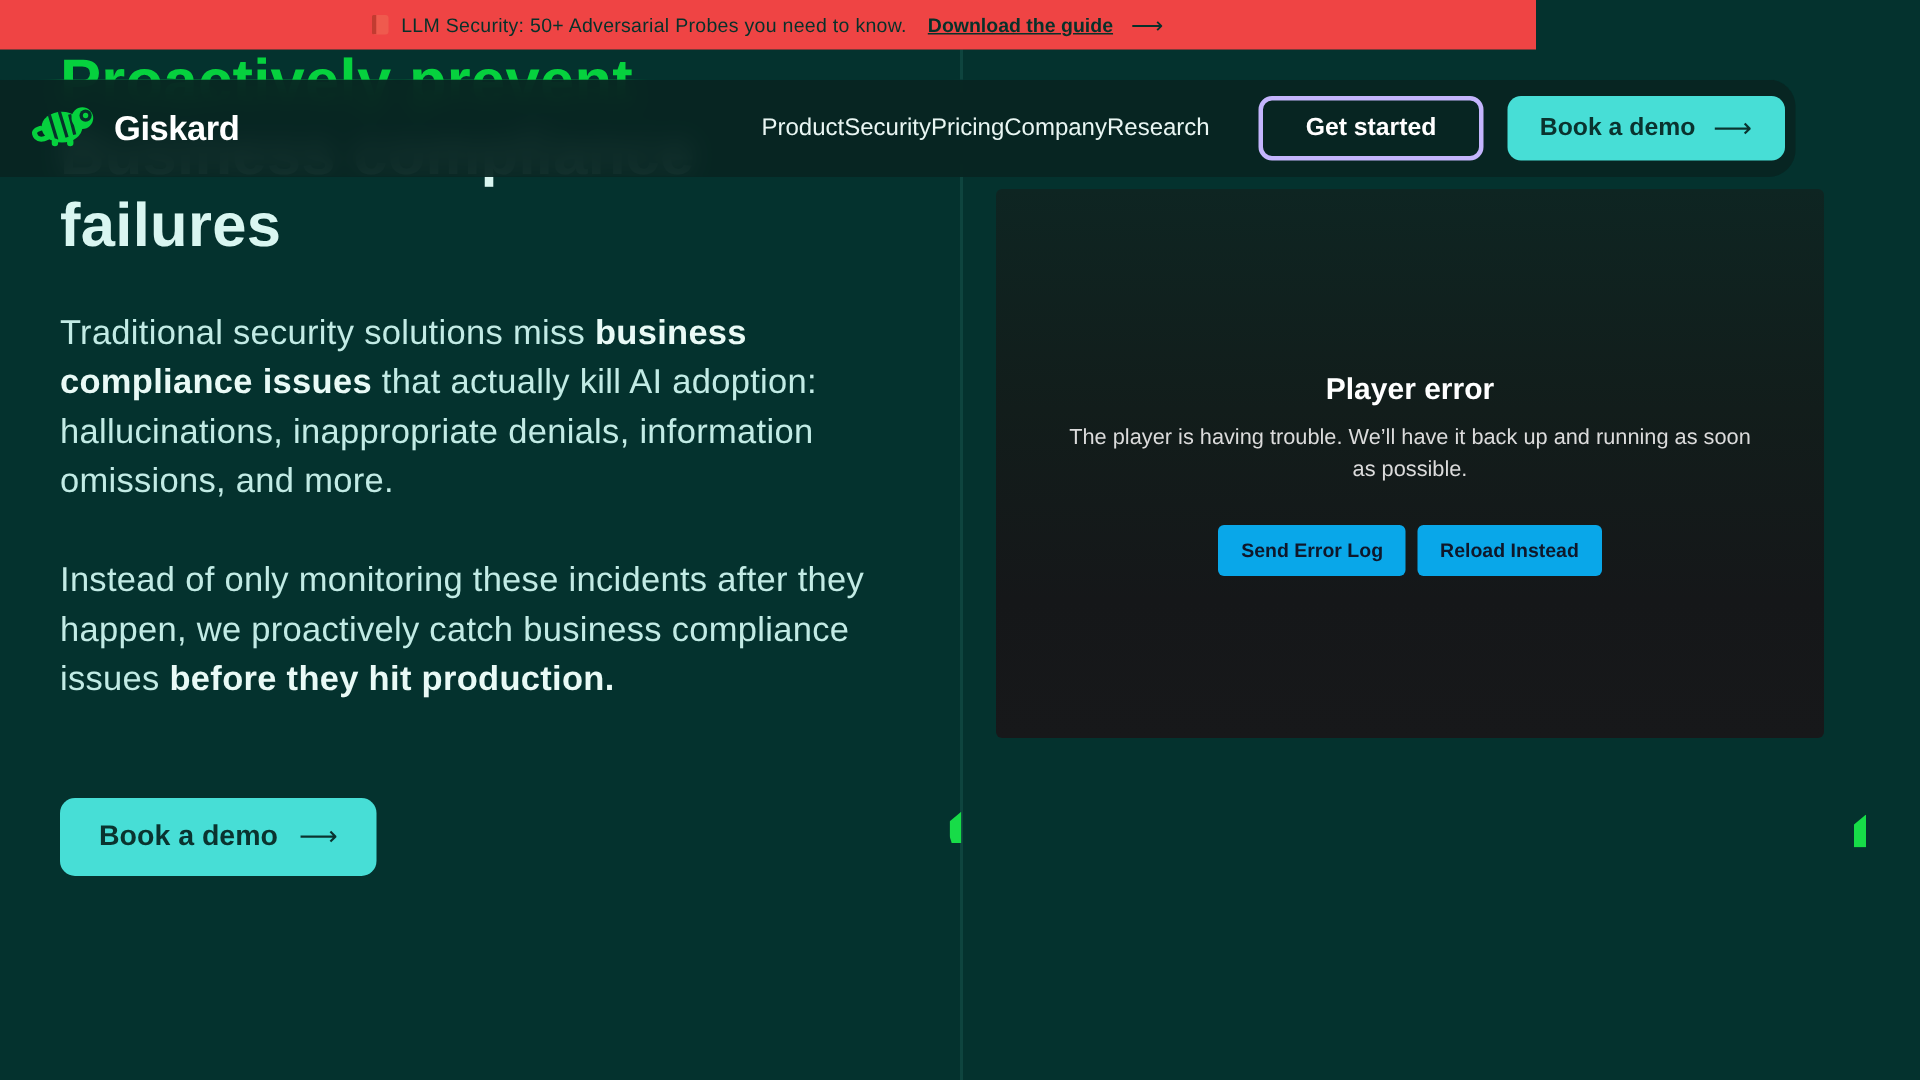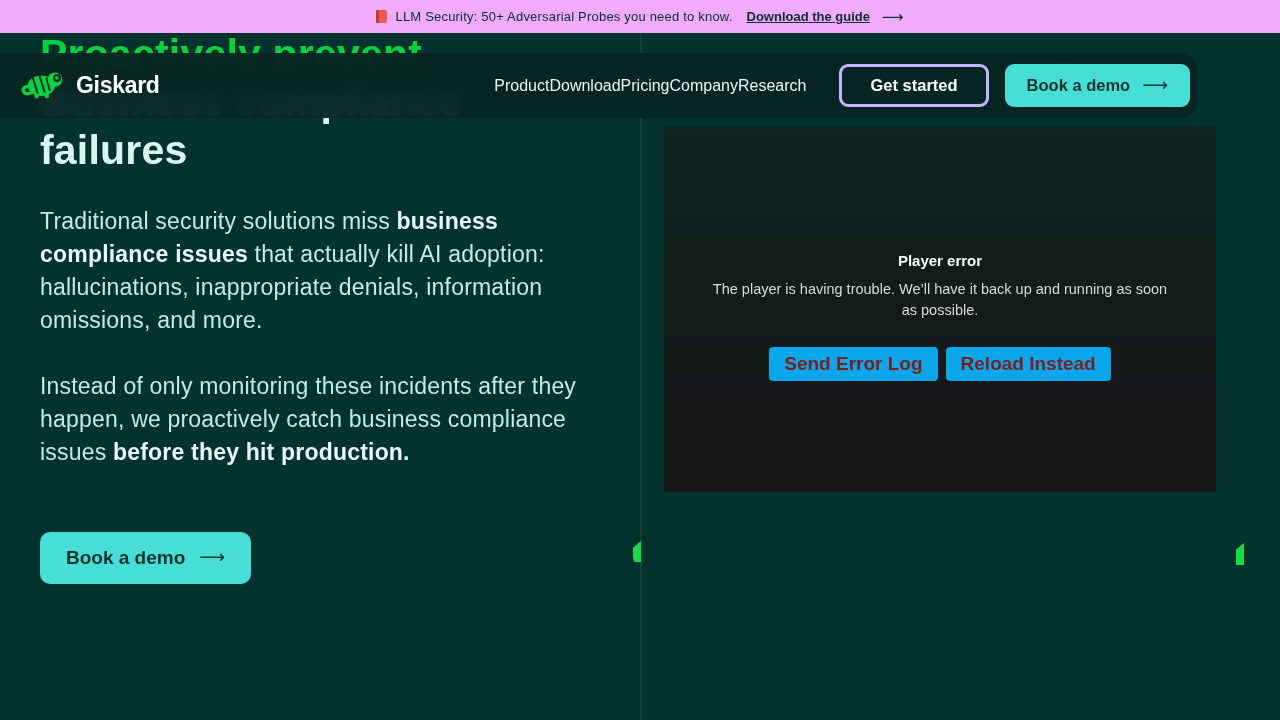--- a/index.html
+++ b/index.html
@@ -5,22 +5,22 @@
   * { margin:0; padding:0; box-sizing:border-box; }
   html,body { width:1280px; height:720px; overflow:hidden; }
   body {
     font-family:"Liberation Sans", sans-serif;
     background:#04322E;
     position:relative;
   }
 
   
   .banner {
-    position:absolute; left:0; top:0; width:1280px; height:33px;
-    background:#f0abfc;
+    position:absolute; left:0; top:0; width:1024px; height:33px;
+    background:#ef4444;
     display:flex; align-items:center; justify-content:center; gap:8px;
     z-index:30;
   }
   .book-icon {
     width:11px; height:13px; background:#EF5A4E;
     border-left:3px solid #C23B31; border-radius:1px 2px 2px 1px;
     display:inline-block;
   }
   .banner-text { font-size:13px; color:#07312A; letter-spacing:.2px; }
   .banner-link {
@@ -89,30 +89,30 @@
   }
 
   
   .player {
     position:absolute; left:664px; top:126px; width:552px; height:366px;
     border-radius:4px;
     background:linear-gradient(180deg,#0E2522 0%, #121D1B 40%, #151719 75%, #17181A 100%);
     display:flex; flex-direction:column; align-items:center; justify-content:center;
     padding-top:14px; z-index:6;
   }
-  .player-title { color:#FFFFFF; font-size:15px; font-weight:700; margin-bottom:10px; }
+  .player-title { color:#FFFFFF; font-size:20px; font-weight:700; margin-bottom:10px; }
   .player-msg {
     color:#DBDBDB; font-size:14.5px; line-height:21px;
     max-width:470px; text-align:center;
   }
   .player-buttons { display:flex; gap:8px; margin-top:26px; }
   .player-btn {
     height:34px; padding:0 15px;
     background:#09A7E9; border:none; border-radius:4px;
-    color:#7f1d1d; font-size:19px; font-weight:700; cursor:pointer;
+    color:#0f172a; font-size:13px; font-weight:700; cursor:pointer;
     font-family:"Liberation Sans", sans-serif;
   }
 
   
   .accent-left {
     position:absolute; left:633px; top:541px; width:8px; height:21px;
     background:#17DC48; z-index:7;
     clip-path:polygon(100% 0, 100% 100%, 18% 100%, 0 78%, 0 32%);
   }
   .accent-right {
@@ -149,21 +149,21 @@
         <circle cx="43.5" cy="14" r="2.1" fill="#06D13E"></circle>
         <rect x="17" y="32" width="5" height="6" rx="2.5" fill="#06D13E"></rect>
         <rect x="29" y="32" width="5" height="6" rx="2.5" fill="#06D13E"></rect>
       </svg>
     </span>
     <span class="brand-name">Giskard</span>
   </div>
 
   <div class="nav-links">
     <span class="nav-link">Product</span>
-    <span class="nav-link">Download</span>
+    <span class="nav-link">Security</span>
     <span class="nav-link">Pricing</span>
     <span class="nav-link">Company</span>
     <span class="nav-link">Research</span>
   </div>
 
   <button class="btn-get-started">Get started</button>
   <button class="btn-book-nav">
     <span>Book a demo</span>
     <span class="arrow">⟶</span>
   </button>

